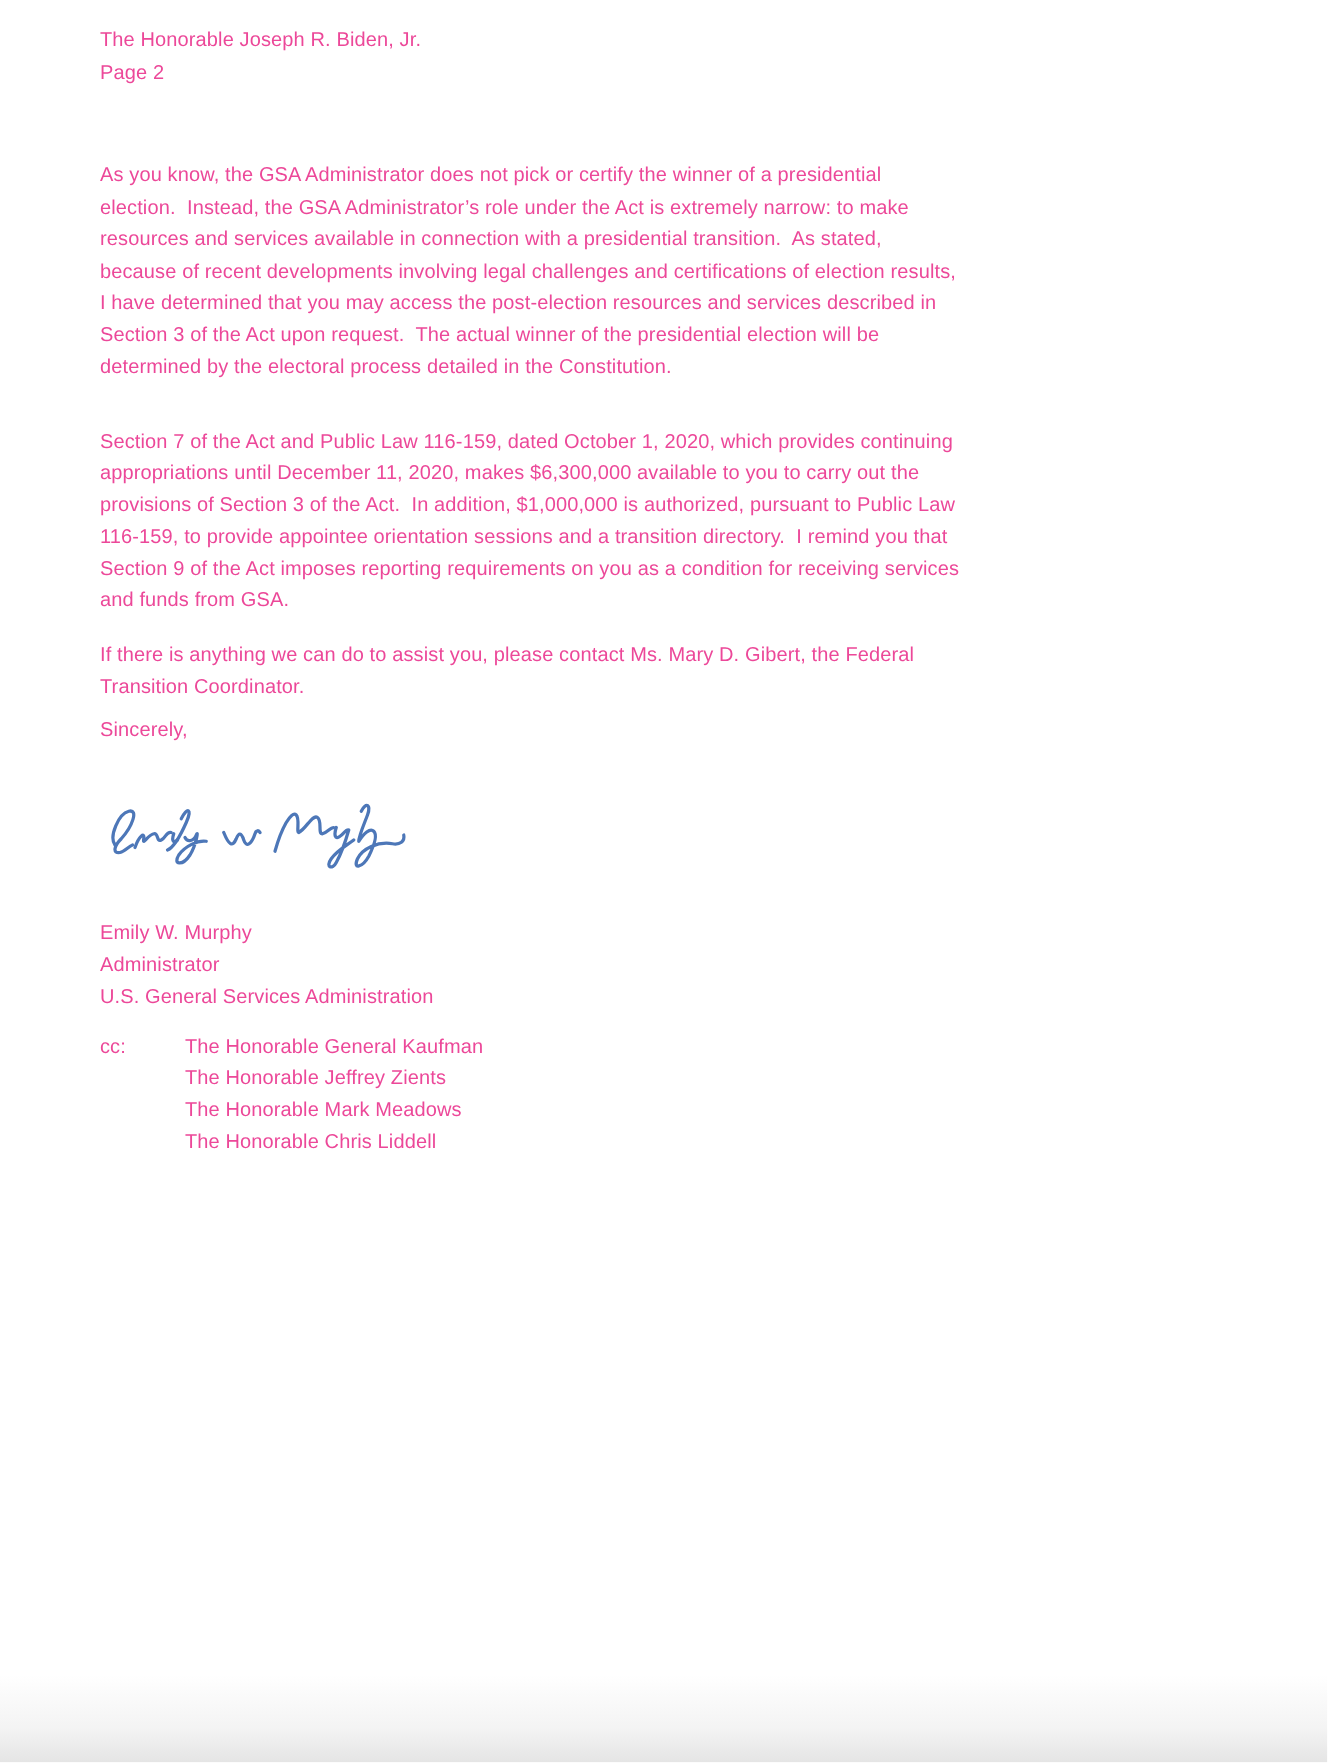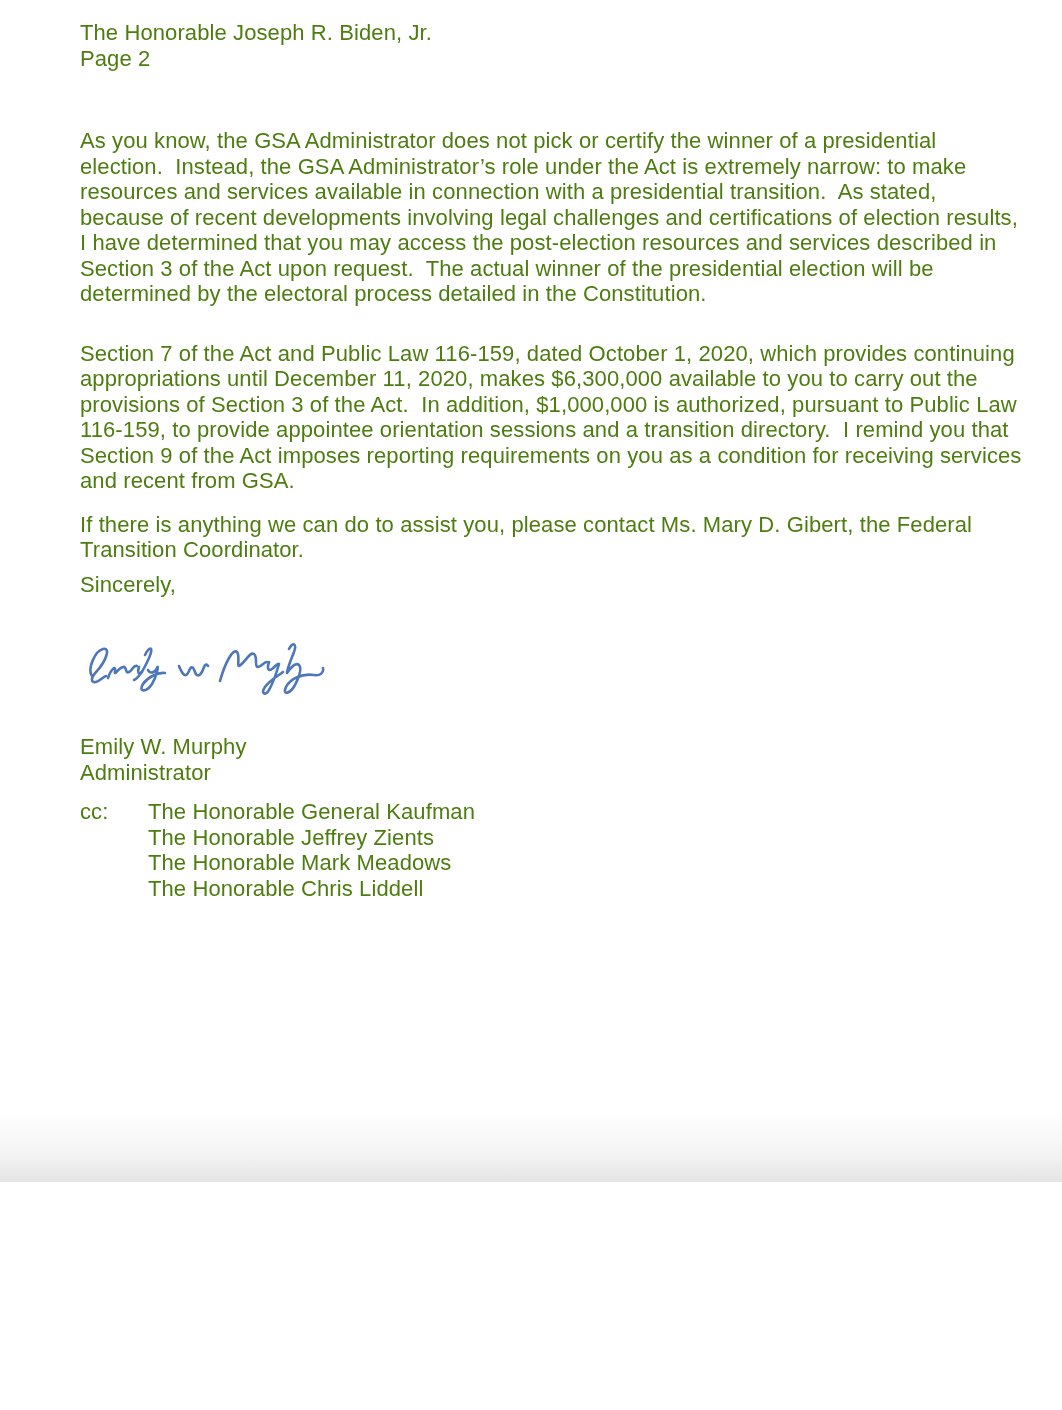--- a/index.html
+++ b/index.html
@@ -3,27 +3,27 @@
 <meta charset="utf-8">
 <style>
   html, body {
     margin: 0;
     padding: 0;
     background: #ffffff;
   }
   .page {
     position: relative;
     width: 1062px;
-    height: 1182px;
+    height: 1410px;
     background: #ffffff;
     overflow: hidden;
     font-family: "Liberation Sans", sans-serif;
-    font-size: 22px;
+    font-size: 16px;
     line-height: 25.5px;
-    color: #4d7c0f;
+    color: #ec4899;
     letter-spacing: 0.1px;
   }
   .header {
     margin: 20px 0 0 80px;
   }
   .para {
     margin-left: 80px;
     width: 880px;
   }
   .p1 { margin-top: 57px; }
@@ -78,21 +78,21 @@
       <div class="line">Section 3 of the Act upon request.  The actual winner of the presidential election will be</div>
       <div class="line">determined by the electoral process detailed in the Constitution.</div>
     </div>
 
   <div class="para p2">
       <div class="line">Section 7 of the Act and Public Law 116-159, dated October 1, 2020, which provides continuing</div>
       <div class="line">appropriations until December 11, 2020, makes $6,300,000 available to you to carry out the</div>
       <div class="line">provisions of Section 3 of the Act.  In addition, $1,000,000 is authorized, pursuant to Public Law</div>
       <div class="line">116-159, to provide appointee orientation sessions and a transition directory.  I remind you that</div>
       <div class="line">Section 9 of the Act imposes reporting requirements on you as a condition for receiving services</div>
-      <div class="line">and recent from GSA.</div>
+      <div class="line">and funds from GSA.</div>
     </div>
 
   <div class="para p3">
       <div class="line">If there is anything we can do to assist you, please contact Ms. Mary D. Gibert, the Federal</div>
       <div class="line">Transition Coordinator.</div>
     </div>
 
   <div class="closing">Sincerely,</div>
 
   <div class="signature" aria-label="Emily W Murphy signature">
@@ -105,20 +105,21 @@
       <path d="M97,45 C101,55 104,57 107,50 C109,45 111,45 113,51 C115,57 119,55 122,46 C123,43 125,43 126,45"></path>
       <path d="M138,60 C143,42 151,27 155,31 C158,34 155,45 157,45 C163,42 168,30 172,33 C176,36 172,46 176,46 C180,45 182,41 185,41"></path>
       <path d="M187,41 C185,47 186,51 190,48 C193,46 195,42 197,43 C195,50 191,62 187,69 C184,75 178,73 183,66 C188,59 196,55 201,51"></path>
       <path d="M207,28 C211,20 215,23 212,31 C209,39 205,48 205,52 C209,46 214,41 217,44 C220,47 217,56 213,64 C208,73 200,75 204,66 C208,58 220,52 232,54 C238,55 242,52 241,47"></path>
     </svg>
   </div>
 
   <div class="signer">
     <div class="line">Emily W. Murphy</div>
     <div class="line">Administrator</div>
+    <div class="line">U.S. General Services Administration</div>
   </div>
 
   <div class="cc-block">
     <div class="cc-label">cc:</div>
     <div class="cc-names">
         <div class="line">The Honorable General Kaufman</div>
         <div class="line">The Honorable Jeffrey Zients</div>
         <div class="line">The Honorable Mark Meadows</div>
         <div class="line">The Honorable Chris Liddell</div>
       </div>

